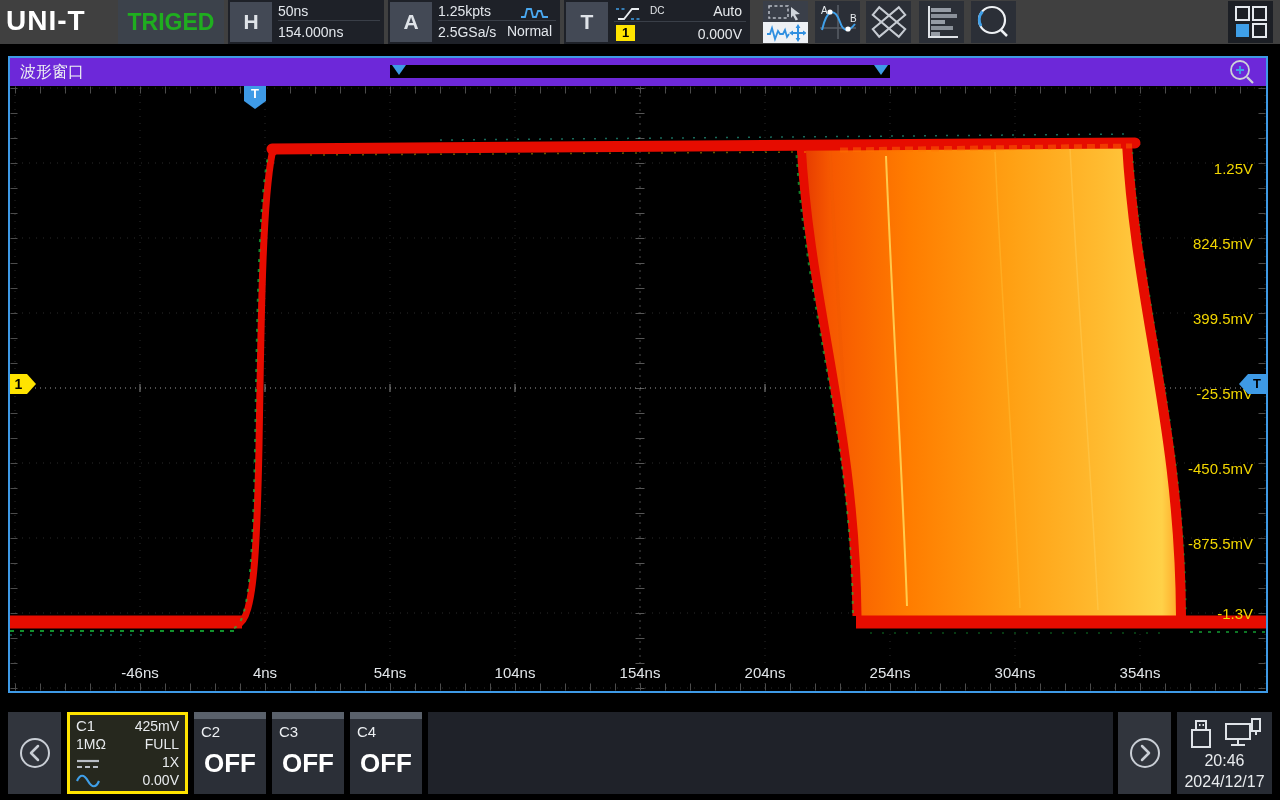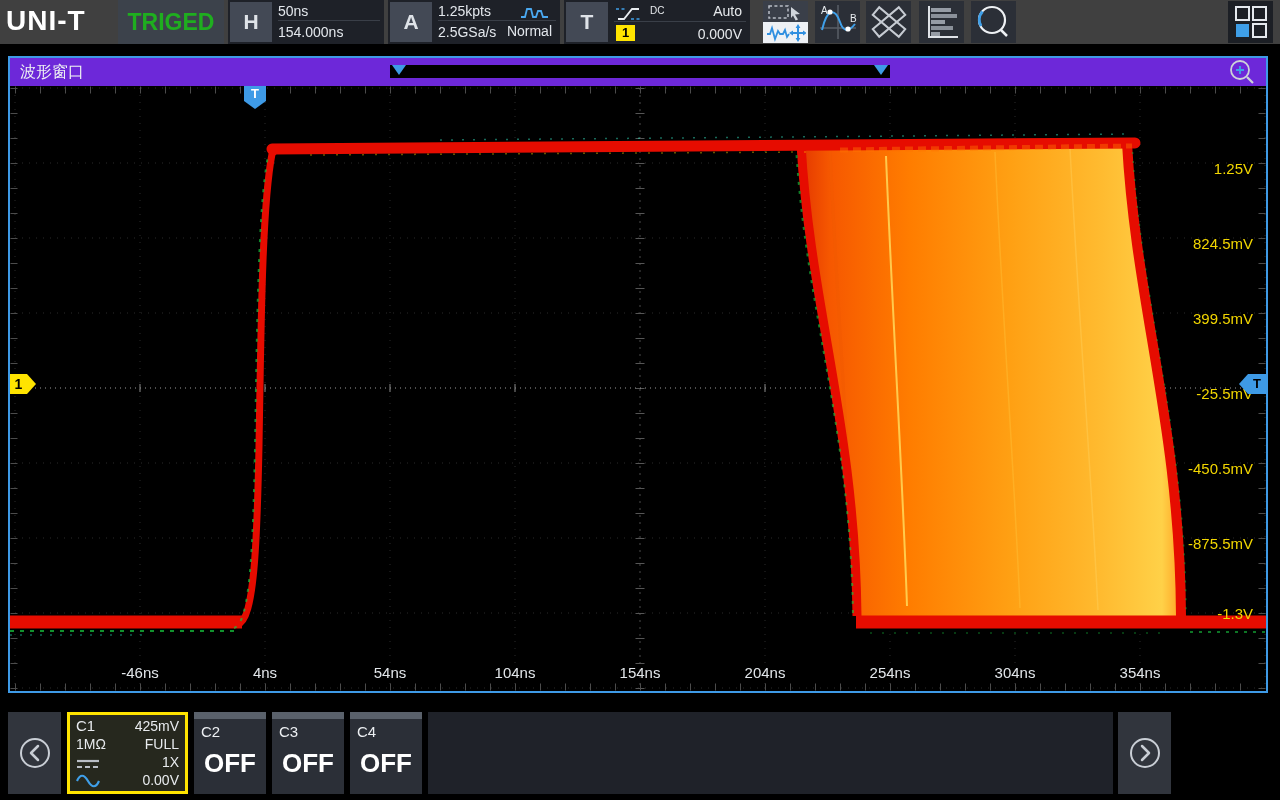--- a/index.html
+++ b/index.html
@@ -328,15 +328,32 @@
 
     <div class="bb-panel mid-panel" style="left:428px;width:685px;"></div>
 
     <div class="bb-panel nav-btn" style="left:1118px;width:53px;">
       <svg width="34" height="34" viewBox="0 0 34 34">
         <circle cx="17" cy="17" r="14" fill="none" stroke="#c9ced5" stroke-width="2"></circle>
         <polyline points="14,10 21,17 14,24" fill="none" stroke="#c9ced5" stroke-width="2.5" stroke-linecap="round" stroke-linejoin="round"></polyline>
       </svg>
     </div>
 
+    <div class="bb-panel status-panel" style="left:1177px;width:95px;">
+      <div class="st-icons">
+        <svg width="24" height="32" viewBox="0 0 24 32">
+          <rect x="3" y="12" width="18" height="17" fill="none" stroke="#dfe3e8" stroke-width="2"></rect>
+          <rect x="7" y="3" width="10" height="9" fill="none" stroke="#dfe3e8" stroke-width="2"></rect>
+          <path d="M10,7 h1.5 M13.5,7 h1.5" stroke="#dfe3e8" stroke-width="2"></path>
+        </svg>
+        <svg width="36" height="30" viewBox="0 0 36 30">
+          <rect x="1" y="6" width="24" height="15" fill="none" stroke="#dfe3e8" stroke-width="2"></rect>
+          <path d="M13,21 V26 M6,27 H20" stroke="#dfe3e8" stroke-width="2"></path>
+          <rect x="27" y="1" width="8" height="12" fill="none" stroke="#dfe3e8" stroke-width="2"></rect>
+          <path d="M31,13 V17" stroke="#dfe3e8" stroke-width="2"></path>
+        </svg>
+      </div>
+      <div class="st-time">20:46</div>
+      <div class="st-date">2024/12/17</div>
+    </div>
   </footer>
 
 </div>
 
 </body></html>

